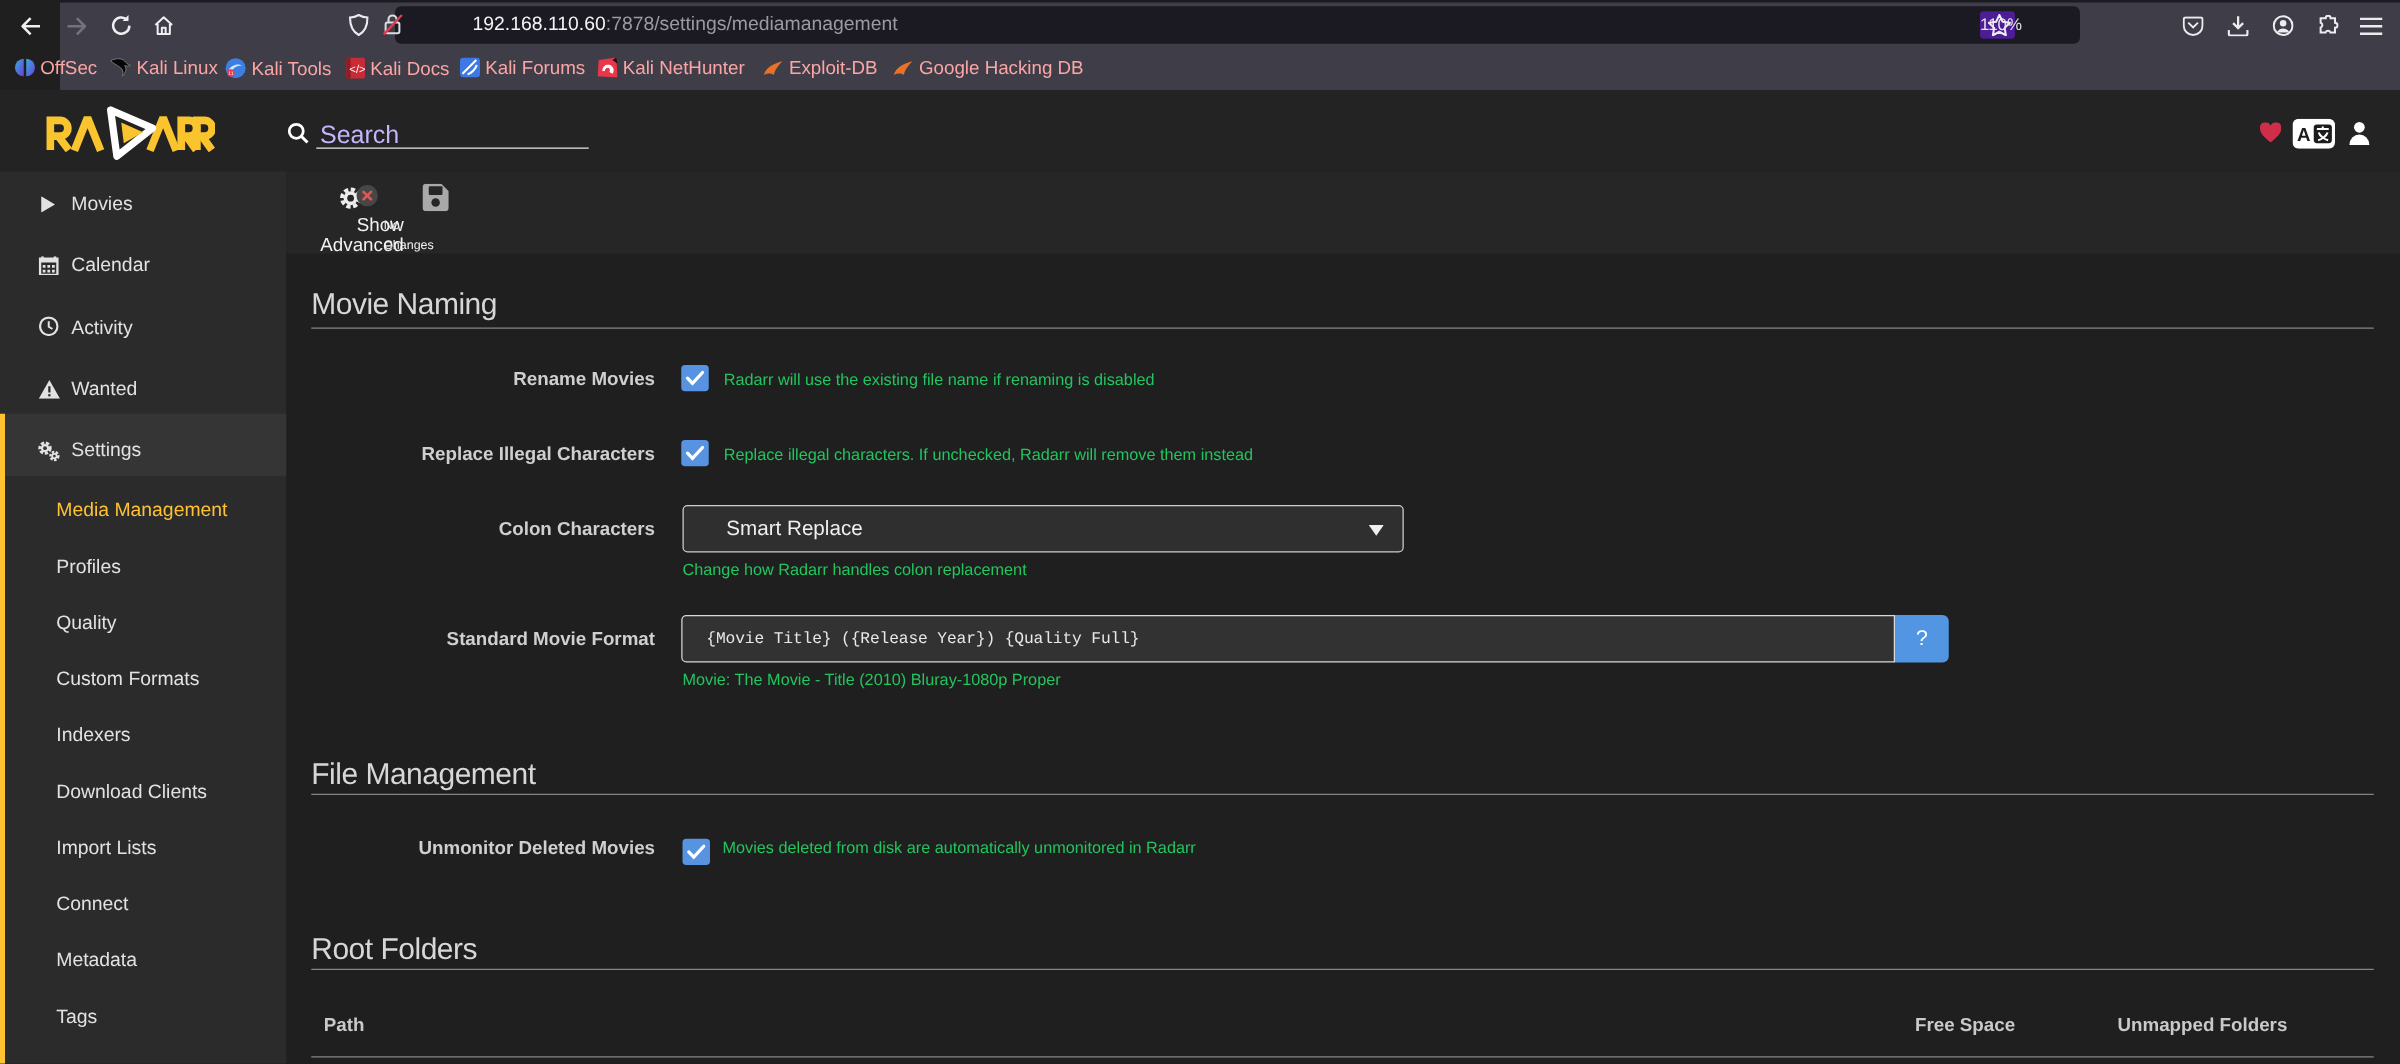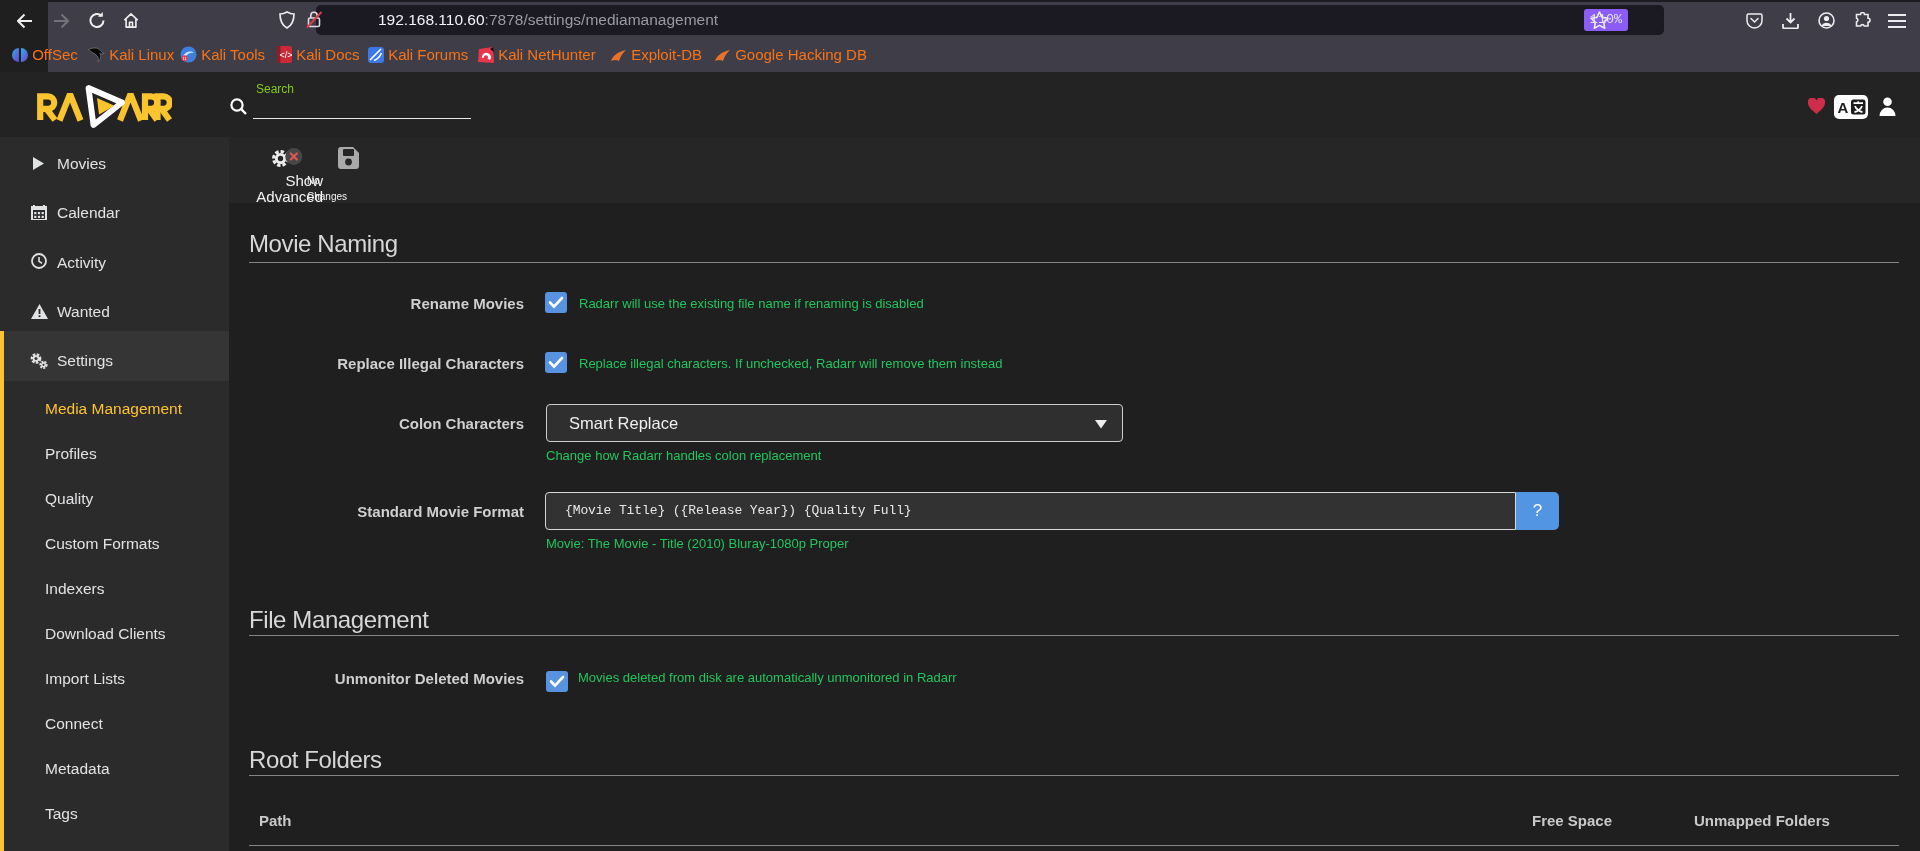--- a/index.html
+++ b/index.html
@@ -5,23 +5,23 @@
   html,body{margin:0;padding:0;}
   body{width:1920px;height:851px;position:relative;overflow:hidden;
        font-family:"Liberation Sans",sans-serif;background:#1f1f1f;}
   .abs{position:absolute;}
   
   #chrome{position:absolute;left:0;top:0;width:1920px;height:72px;background:#3f3e48;margin-left:48px;}
   #chrome .topline{position:absolute;left:0;top:0;width:1920px;height:2px;background:#1c1b22;}
   #urlbar{position:absolute;left:268px;top:5px;width:1348px;height:30px;background:#1b1a23;border-radius:5px;}
   .urltext{position:absolute;left:330px;top:11px;font-size:15.5px;color:#9a9aa3;white-space:nowrap;}
   .urltext b{color:#f3f3f6;font-weight:400;}
-  #zoombadge{position:absolute;left:1536px;top:9px;width:44px;height:22px;background:#8b5cf6;
-     border-radius:3px;color:#e2e2e6;font-size:13.5px;text-align:center;line-height:22px;font-family:Liberation Mono, monospace;}
-  .bm{position:absolute;top:46px;height:20px;font-size:15px;color:#f97316;white-space:nowrap;}
+  #zoombadge{position:absolute;left:1536px;top:9px;width:28px;height:22px;background:#4c1d95;
+     border-radius:3px;color:#e2e2e6;font-size:13.5px;text-align:center;line-height:22px;}
+  .bm{position:absolute;top:46px;height:20px;font-size:15px;color:#fca5a5;white-space:nowrap;}
   .bm svg{vertical-align:-3px;}
   
   #appheader{position:absolute;left:0;top:72px;width:1920px;height:65px;background:#232323;}
   #sidebar{position:absolute;left:0;top:137px;width:229px;height:714px;background:#2b2b2b;}
   #toolband{position:absolute;left:229px;top:137px;width:1691px;height:66px;background:#262626;}
   #yellowbar{position:absolute;left:0;top:331px;width:4px;height:520px;background:#ffc230;}
   #setsel{position:absolute;left:0;top:331px;width:229px;height:50px;background:#353535;}
   .navitem{position:absolute;left:57px;font-size:15.5px;color:#e1e2e3;}
   .navsub{position:absolute;left:45px;font-size:15.5px;color:#e1e2e3;}
   .nicon{position:absolute;left:31px;}
@@ -121,21 +121,21 @@
 <div class="cbx" style="left:545px;top:292px"><svg width="22" height="21" viewBox="0 0 22 21">
       <path d="M5 10.5 l4 4.2 L17 6" stroke="#fff" stroke-width="2.6" fill="none" stroke-linecap="round"></path>
     </svg></div>
 <div class="help" style="left:579px;top:296px">Radarr will use the existing file name if renaming is disabled</div>
 <div class="lbl" style="left:224px;top:355px">Replace Illegal Characters</div>
 <div class="cbx" style="left:545px;top:352px"><svg width="22" height="21" viewBox="0 0 22 21">
       <path d="M5 10.5 l4 4.2 L17 6" stroke="#fff" stroke-width="2.6" fill="none" stroke-linecap="round"></path>
     </svg></div>
 <div class="help" style="left:579px;top:356px">Replace illegal characters. If unchecked, Radarr will remove them instead</div>
 <div class="lbl" style="left:224px;top:415px">Colon Characters</div>
-<div class="abs" style="left:546px;top:404px;width:577px;height:38px;box-sizing:border-box;background:#2f2f2f;border:1px solid #cdcdcd;border-radius:4px;color:#efefef;font-size:16.5px;line-height:36px;padding-left:22px">Smart Replace</div>
+<div class="abs" style="left:546px;top:404px;width:577px;height:38px;box-sizing:border-box;background:#2f2f2f;border:1px solid #cdcdcd;border-radius:4px;color:#efefef;font-size:16.5px;line-height:36px;padding-left:34px">Smart Replace</div>
 <svg class="abs" style="left:1095px;top:420px" width="12" height="9" viewBox="0 0 12 9">
     <path d="M0 0 h12 L6 8.5 Z" fill="#efefef"></path>
   </svg>
 <div class="help" style="left:546px;top:448px">Change how Radarr handles colon replacement</div>
 <div class="lbl" style="left:224px;top:503px">Standard Movie Format</div>
 <div class="abs" style="left:545px;top:492px;width:971px;height:38px;box-sizing:border-box;background:#323232;border:1.5px solid #d8d8d8;border-radius:4px 0 0 4px;color:#e8e8e8;font-family:'Liberation Mono',monospace;font-size:13px;letter-spacing:-0.1px;line-height:35px;padding-left:19px;white-space:pre">{Movie Title} ({Release Year}) {Quality Full}</div>
 <div class="abs" style="left:1516px;top:492px;width:43px;height:38px;background:#5295e2;border-radius:0 5px 5px 0;color:#fff;font-size:17px;text-align:center;line-height:38px">?</div>
 <div class="help" style="left:546px;top:536px">Movie: The Movie - Title (2010) Bluray-1080p Proper</div>
 
 <div class="legend" style="left:249px;top:606px">File Management</div>
@@ -164,21 +164,21 @@
     <path d="M120.5 38 L120.5 14.3 L126.5 14.3 A6.2 6.2 0 0 1 126.5 26.8 L123 26.8"></path>
     <path d="M124.5 26.8 L132.5 38"></path>
   </g>
   <path d="M51.5 6 L85 20.5 L56.5 43 Z" fill="none" stroke="#fff" stroke-width="5.8" stroke-linejoin="round"></path>
   <path d="M60 16 L77.5 23.8 L62 32.5 Z" fill="#fac42e"></path>
 </svg>
 <svg class="abs" style="left:229px;top:97px" width="19" height="19" viewBox="0 0 19 19">
     <circle cx="8" cy="8" r="5.6" stroke="#fff" stroke-width="2.2" fill="none"></circle>
     <path d="M12.2 12.2 L17 17" stroke="#fff" stroke-width="2.4"></path>
   </svg>
-<div class="abs" style="left:256px;top:82px;font-size:12px;color:#84cc16">Search</div>
+<div class="abs" style="left:256px;top:97px;font-size:20px;color:#c4b5fd">Search</div>
 <div class="abs" style="left:253px;top:117.5px;width:218px;height:1.5px;background:#e8e8e8"></div>
 <svg class="abs" style="left:1808px;top:98px" width="17" height="16" viewBox="0 0 17 16">
     <path d="M8.5 16 C3 11.5 0 8.5 0 4.8 A4.4 4.4 0 0 1 8.5 2.6 A4.4 4.4 0 0 1 17 4.8 C17 8.5 14 11.5 8.5 16 Z" fill="#cf2e4a"></path>
   </svg>
 <svg class="abs" style="left:1834px;top:95px" width="34" height="24" viewBox="0 0 34 24">
     <rect x="0" y="0" width="34" height="24" rx="5" fill="#fff"></rect>
     <text x="9" y="18" font-size="15" font-weight="bold" fill="#1c1c1c" text-anchor="middle" font-family="Liberation Sans">A</text>
     <rect x="17" y="4.5" width="14.5" height="15" rx="2.5" fill="#1c1c1c"></rect>
     <g stroke="#fff" stroke-width="1.7" fill="none">
       <path d="M19.5 8.2 h9.5 M24.2 6.2 v2"></path>

